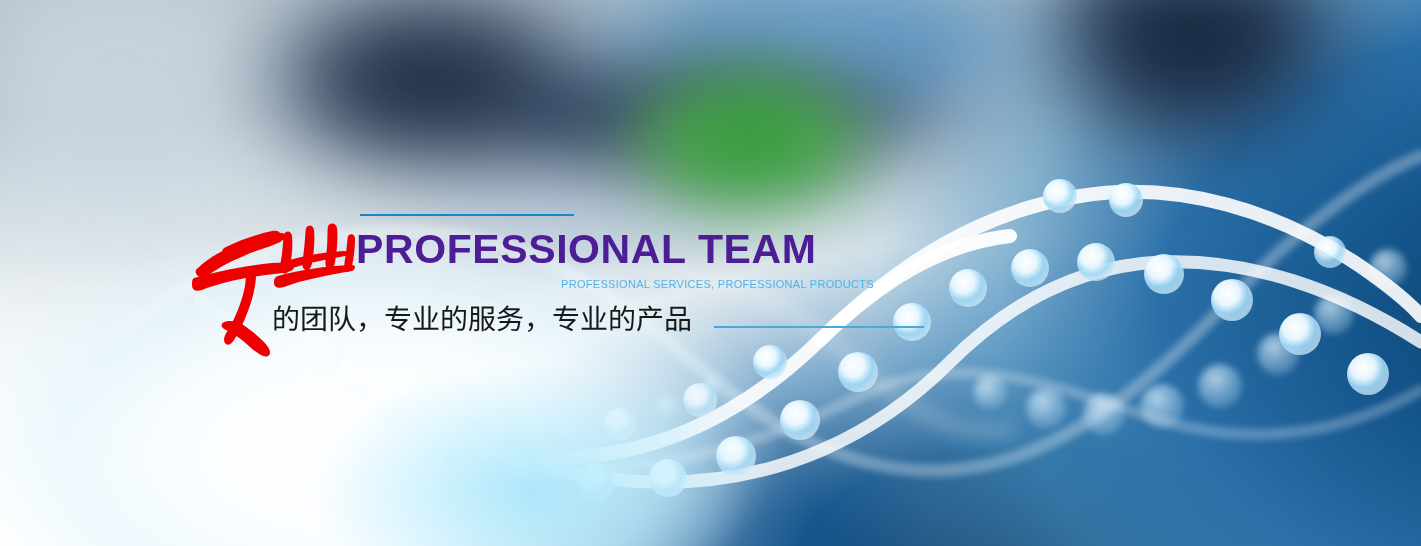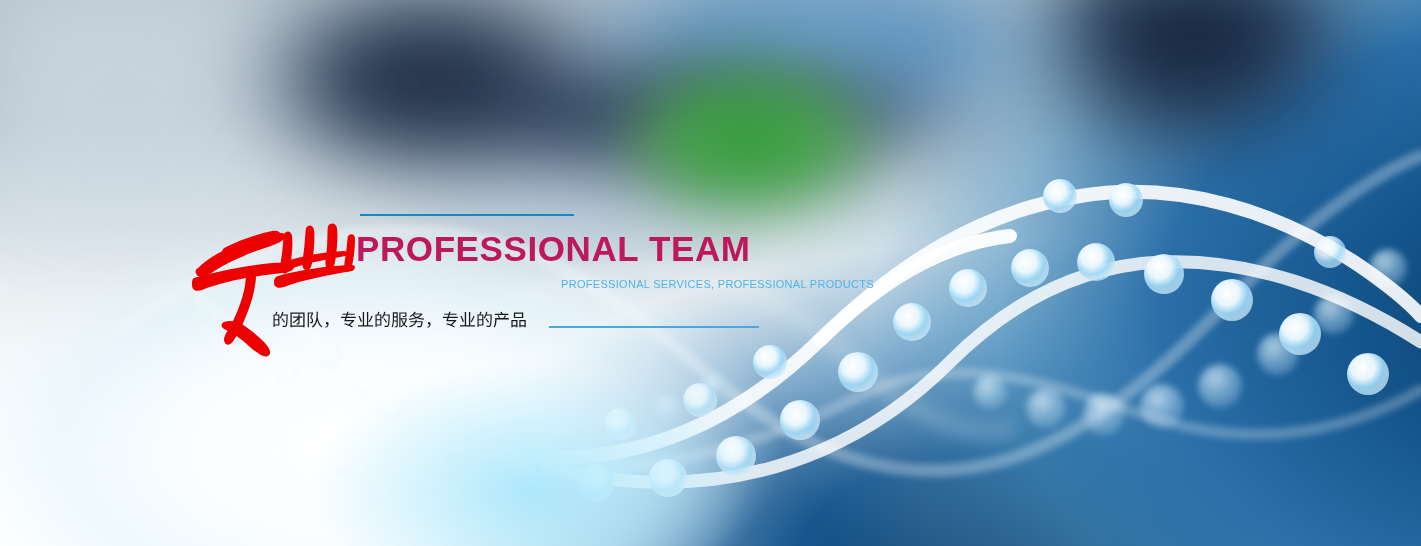--- a/index.html
+++ b/index.html
@@ -146,25 +146,25 @@
 
   .rule-top {
     width: 214px;
     height: 2px;
     background: #1787c6;
     margin: 0 0 14px 4px;
   }
 
   .headline {
     margin: 0;
-    font-size: 35px;
+    font-size: 41px;
     line-height: 38px;
     font-weight: bold;
     letter-spacing: 0.6px;
-    color: #be185d;
+    color: #4c1d95;
     white-space: nowrap;
   }
 
   .subline {
     margin: 7px 0 0 0;
     font-size: 11px;
     line-height: 18px;
     letter-spacing: 0.3px;
     color: #4fb2e8;
     text-align: right;
@@ -176,21 +176,21 @@
     position: absolute;
     left: 272px;
     top: 303px;
     width: 640px;
     display: flex;
     align-items: center;
   }
 
   .tagline {
     margin: 0;
-    font-size: 17px;
+    font-size: 28px;
     line-height: 34px;
     color: #16181a;
     white-space: nowrap;
     font-family: "DejaVu Sans", "Liberation Sans", sans-serif;
   }
 
   .rule-bottom {
     flex: 0 0 auto;
     width: 210px;
     height: 2px;

